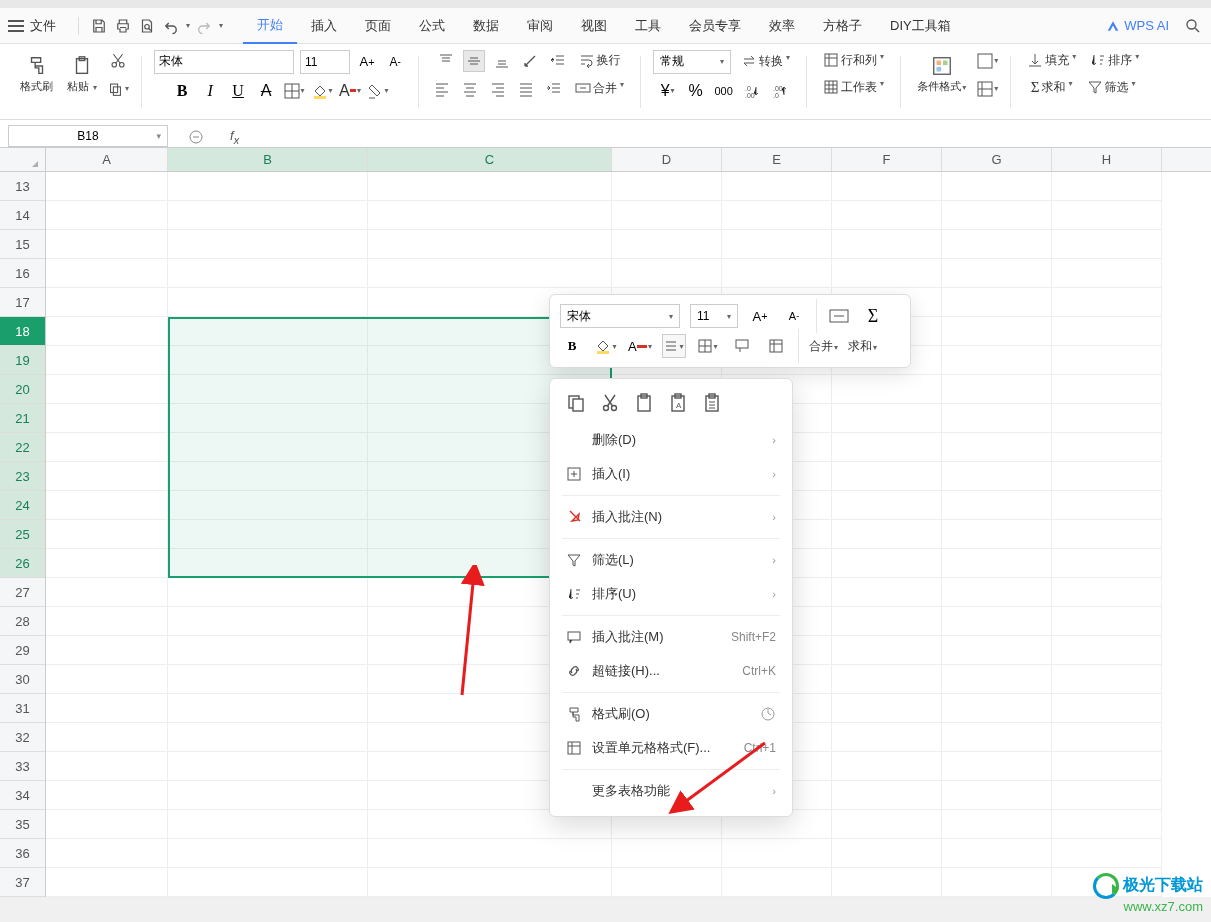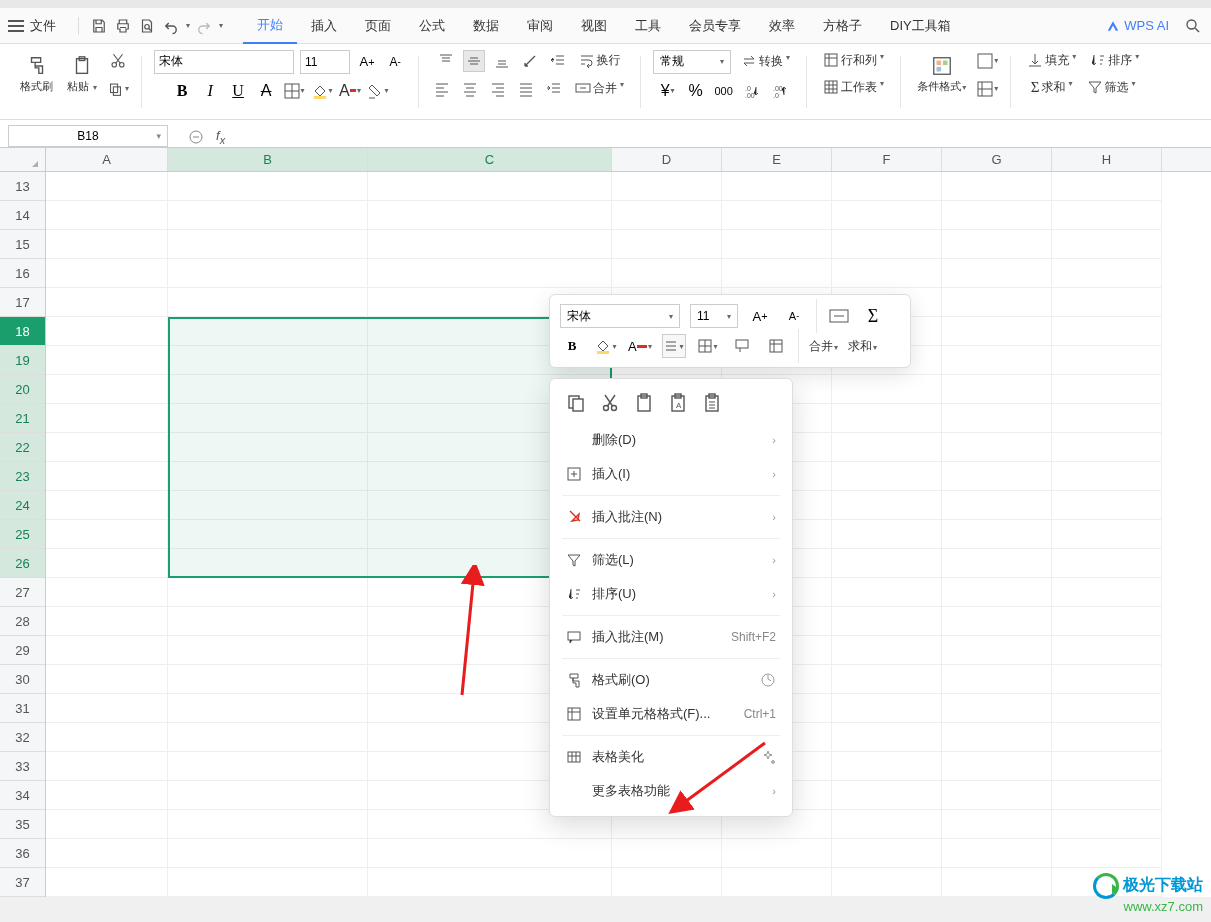--- a/index.html
+++ b/index.html
@@ -32,21 +32,21 @@
 .rb-icon { width: 18px; height: 18px; }
 .font-select { width: 140px; height: 24px; font-size: 12px; border: 1px solid #ccc; background: #fff; padding: 0 4px; }
 .size-select { width: 50px; height: 24px; font-size: 12px; border: 1px solid #ccc; background: #fff; padding: 0 4px; }
 .small-btn { width: 22px; height: 22px; display: flex; align-items: center; justify-content: center; cursor: pointer; }
 .caret { font-size: 8px; color: #666; margin-left: 1px; }
 
 
 .formula-bar { height: 28px; background: #fff; display: flex; align-items: flex-end; border-bottom: 1px solid #ccc; }
 .cell-ref { width: 160px; height: 22px; border: 1px solid #ccc; margin: 0 8px; font-size: 12px; padding: 0 8px; display: flex; align-items: center; justify-content: center; background: #fff; position: relative; }
 .cell-ref .caret-d { position: absolute; right: 6px; font-size: 9px; color: #888; }
-.fx-area { display: flex; align-items: center; gap: 10px; padding: 0 10px; }
+.fx-area { display: flex; align-items: center; gap: 24px; padding: 0 10px; }
 
 
 .sheet { position: relative; background: #fff; }
 .col-headers { display: flex; height: 24px; background: #f5f6f7; border-bottom: 1px solid #ccc; }
 .corner { width: 46px; border-right: 1px solid #ccc; background: #f5f6f7; display:flex; align-items:center; justify-content:center;}
 .corner::after{content:'';width:0;height:0;border-left:6px solid transparent;border-bottom:6px solid #b0b0b0; position:relative; left:12px; top:4px;}
 .col-h { border-right: 1px solid #ddd; text-align: center; font-size: 13px; color: #555; line-height: 24px; }
 .col-h.sel { background: #d4e8de; color: #1a7f5a; }
 .grid-body { display: flex; }
 .row-headers { width: 46px; background: #f5f6f7; border-right: 1px solid #ccc; }
@@ -908,20 +908,29 @@
   <div class="ctx-item">
       <span class="ic">
         <svg width="16" height="16">
           <rect x="2" y="3" width="12" height="8" fill="none" stroke="#555"></rect>
           <path stroke="#555" d="M6 11l-2 3v-3"></path>
         </svg>
       </span>
       <span class="label">插入批注(M)</span>
       <span class="shortcut">Shift+F2</span>
     </div>
+  <div class="ctx-item">
+      <span class="ic">
+        <svg width="16" height="16">
+          <path fill="none" stroke="#555" stroke-width="1.3" d="M6 10a3 3 0 0 1 0-4l2-2a3 3 0 0 1 4 4M10 6a3 3 0 0 1 0 4l-2 2a3 3 0 0 1-4-4"></path>
+        </svg>
+      </span>
+      <span class="label">超链接(H)...</span>
+      <span class="shortcut">Ctrl+K</span>
+    </div>
   <div class="ctx-sep"></div>
   <div class="ctx-item">
       <span class="ic">
         <svg width="16" height="16">
           <path fill="none" stroke="#555" d="M4 2h8v4H4zM7 6v3h6v6h-3v-4H7z"></path>
         </svg>
       </span>
       <span class="label">格式刷(O)</span>
       <span class="ic" style="margin-left:auto;">
         <svg width="16" height="16">
@@ -934,34 +943,20 @@
       <span class="ic">
         <svg width="16" height="16">
           <rect x="2" y="2" width="12" height="12" fill="none" stroke="#555"></rect>
           <path stroke="#555" d="M2 6h12M6 2v12"></path>
         </svg>
       </span>
       <span class="label">设置单元格格式(F)...</span>
       <span class="shortcut">Ctrl+1</span>
     </div>
   <div class="ctx-sep"></div>
-  <div class="ctx-item">
-      <span class="ic">
-        <svg width="16" height="16">
-          <rect x="2" y="3" width="12" height="10" fill="none" stroke="#555"></rect>
-          <path stroke="#555" d="M2 7h12M6 3v10M10 3v10"></path>
-        </svg>
-      </span>
-      <span class="label">表格美化</span>
-      <span class="ic" style="margin-left:auto;">
-        <svg width="16" height="16">
-          <path stroke="#999" fill="none" d="M8 2l1 3 3 1-3 1-1 3-1-3-3-1 3-1z M13 11l.5 1.5L15 13l-1.5.5L13 15l-.5-1.5L11 13l1.5-.5z"></path>
-        </svg>
-      </span>
-    </div>
   <div class="ctx-item">
       <span class="ic"></span>
       <span class="label">更多表格功能</span>
       <span class="arrow">›</span>
     </div>
 </div>
 
 <svg class="arrow-svg" style="left:450px;top:565px;" width="40" height="140">
   <defs>
       <marker id="ah1" markerWidth="8" markerHeight="8" refX="4" refY="4" orient="auto">

